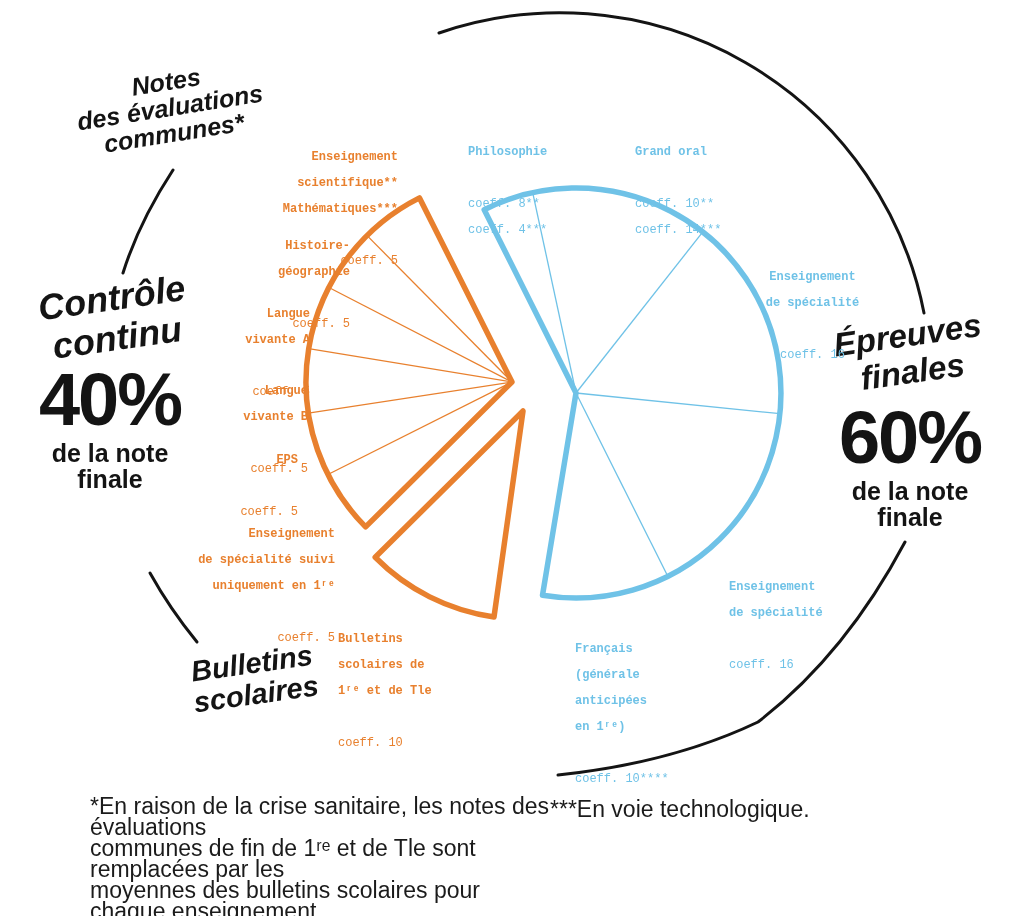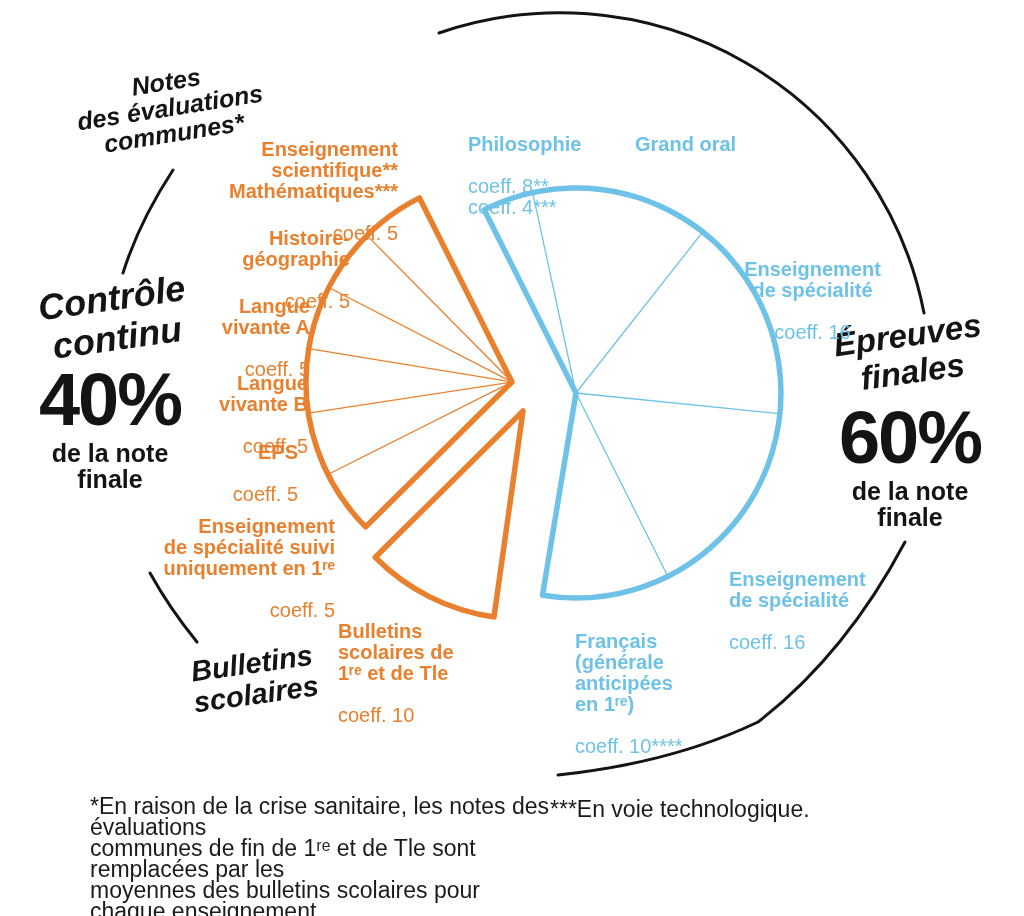--- a/index.html
+++ b/index.html
@@ -18,21 +18,21 @@
   .pct{position:absolute;font-weight:bold;text-align:center;color:#141414;
        font-size:74px;line-height:76px;letter-spacing:-2px;}
   .p40{left:15px;top:362px;width:190px;}
   .p60{left:815px;top:400px;width:190px;}
   .notefin{position:absolute;font-weight:bold;text-align:center;white-space:pre-line;
            color:#141414;font-size:25px;line-height:26px;}
   .nf40{left:15px;top:440px;width:190px;}
   .nf60{left:815px;top:478px;width:190px;}
 
   
-  .lbl{position:absolute;font-size:20px;line-height:21px;white-space:pre-line;}
+  .lbl{position:absolute;font-size:12px;line-height:26px;white-space:pre-line;font-family:Liberation Mono, monospace;}
   .lbl .name{font-weight:bold;display:block;}
   .lbl .coeff{font-weight:normal;display:block;}
   .orange{color:#E8802E;}
   .blue{color:#6FC2E7;}
   .cc1{top:118px;right:626px;text-align:right;}
   .cc2{top:207px;right:674px;text-align:right;}
   .cc3{top:275px;right:714px;text-align:right;}
   .cc4{top:352px;right:716px;text-align:right;}
   .cc5{top:421px;right:726px;text-align:right;}
   .cc6{top:495px;right:689px;text-align:right;}
@@ -136,20 +136,22 @@
     <span class="coeff">coeff. 10</span>
   </div>
 
   <div class="lbl blue ef1">
     <span class="name">Philosophie</span>
     <span class="coeff">coeff. 8**
 coeff. 4***</span>
   </div>
   <div class="lbl blue ef2">
     <span class="name">Grand oral</span>
+    <span class="coeff">coeff. 10**
+coeff. 14***</span>
   </div>
   <div class="lbl blue ef3">
     <span class="name">Enseignement
 de spécialité</span>
     <span class="coeff">coeff. 16</span>
   </div>
   <div class="lbl blue ef4">
     <span class="name">Enseignement
 de spécialité</span>
     <span class="coeff">coeff. 16</span>

